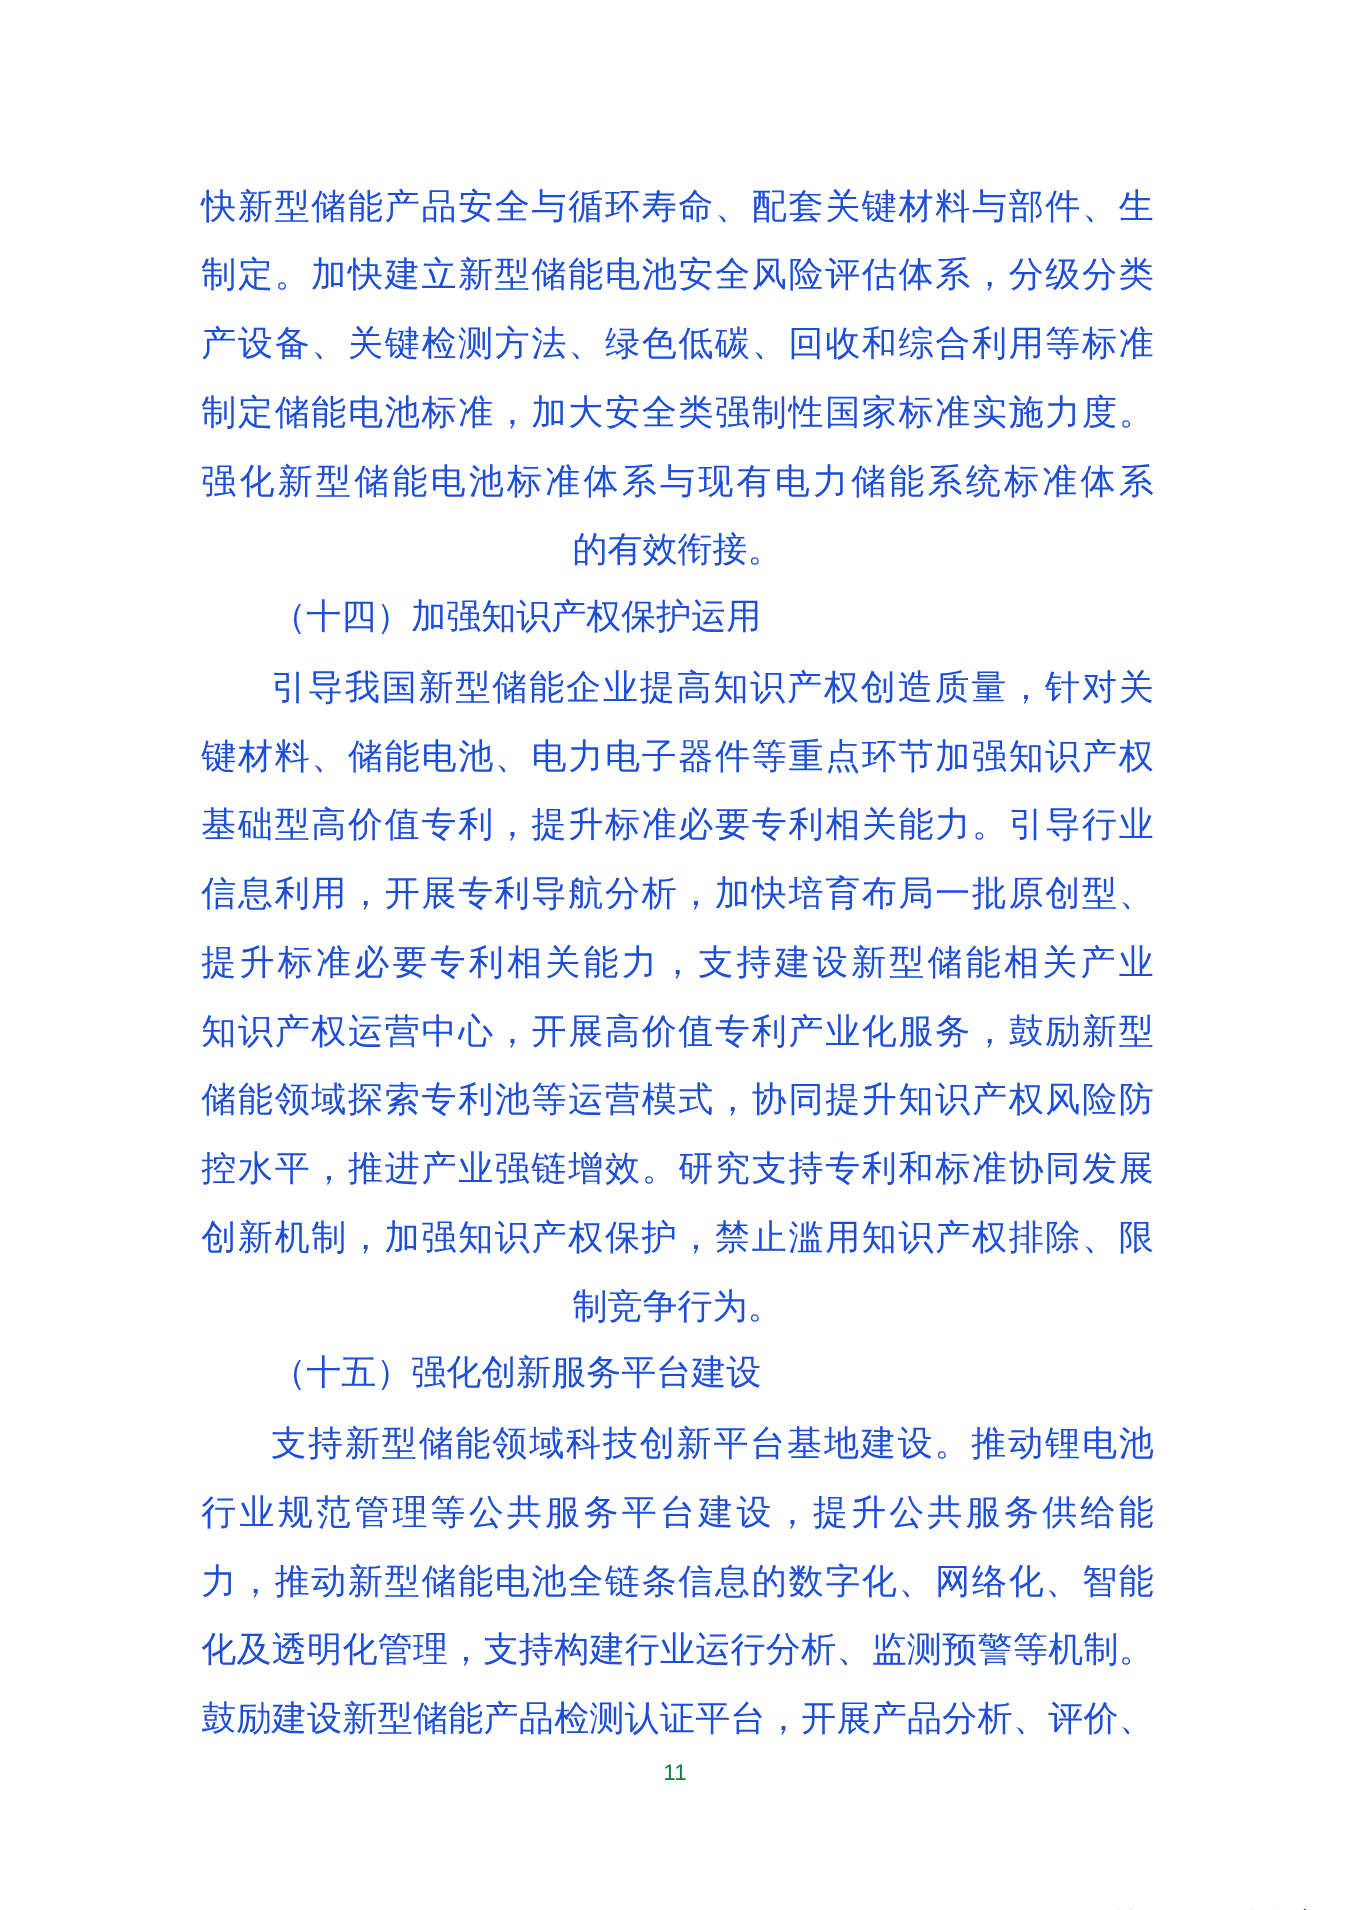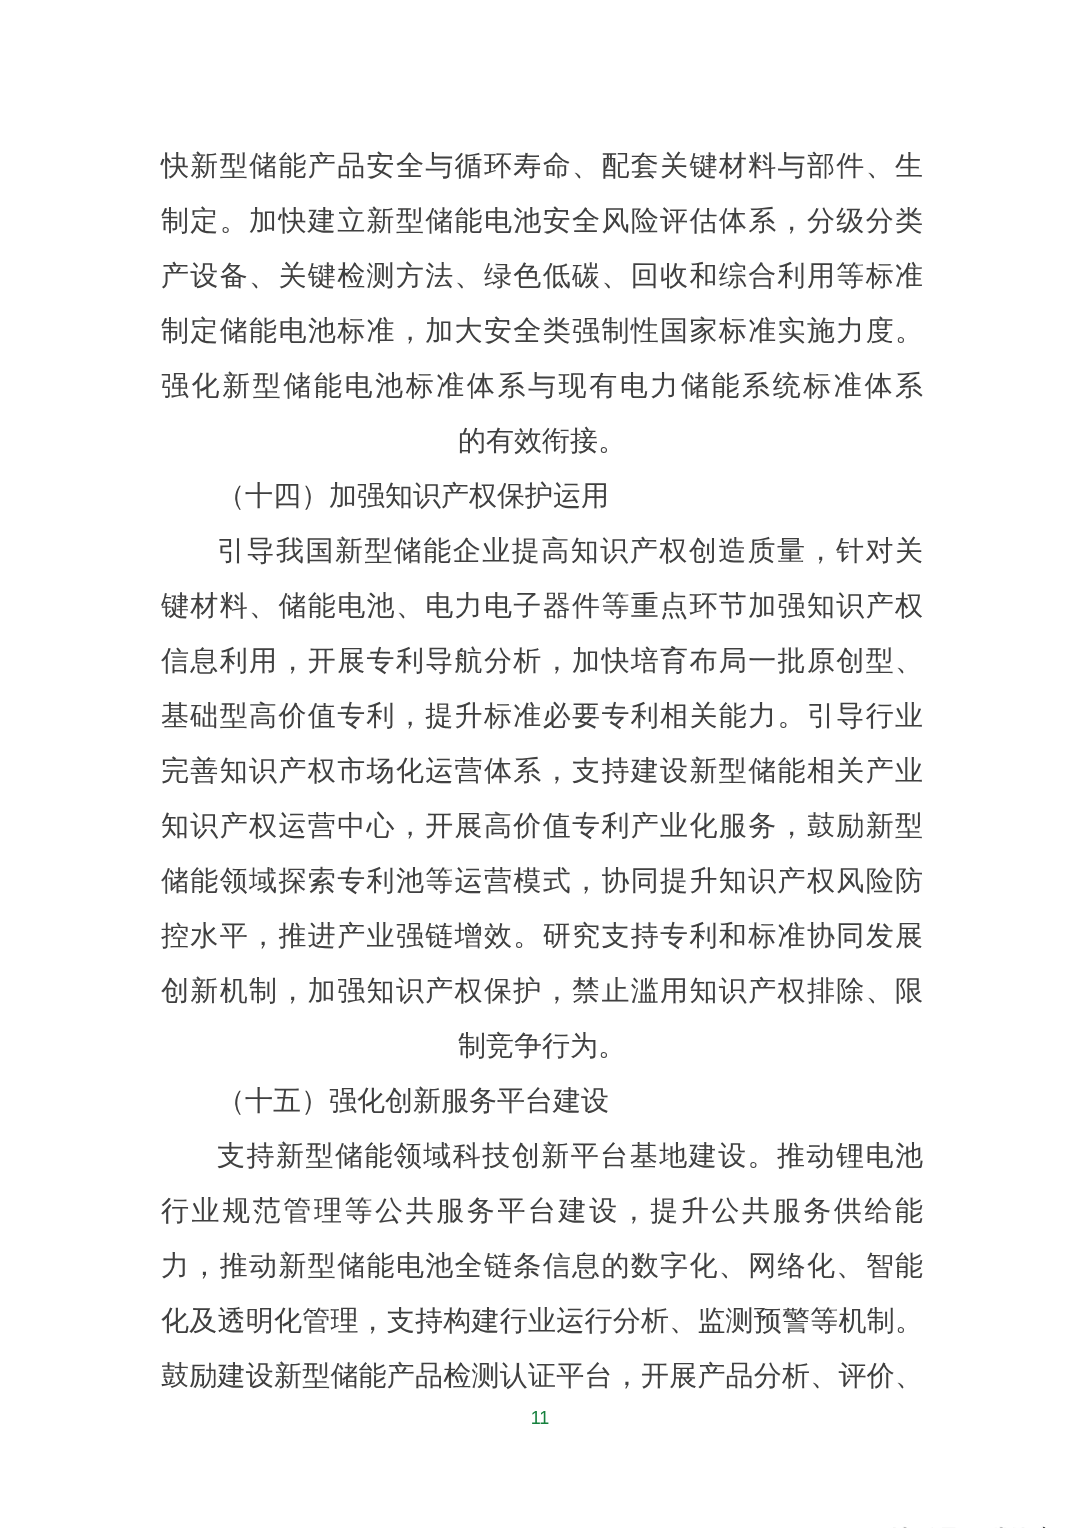--- a/index.html
+++ b/index.html
@@ -13,21 +13,21 @@
     background: #ffffff;
     margin: 0 auto;
     overflow: hidden;
   }
 
   .text-block {
     position: absolute;
     left: 161px;
     top: 138px;
     width: 762px;
-    color: #404040;
+    color: #1d4ed8;
     font-size: 28px;
     line-height: 55px;
     letter-spacing: 0;
   }
 
   .ln {
     height: 55px;
     white-space: nowrap;
   }
   
@@ -36,21 +36,21 @@
     text-align: justify;
     text-align-last: justify;
     text-justify: inter-character;
   }
   
   .ln.left { text-align: center; }
   
   .ln.heading {
     text-indent: 2em;
     text-align: left;
-    font-family: Liberation Sans, sans-serif;
+    font-family: Liberation Mono, monospace;
   }
   
   .ln.indent-j {
     white-space: normal;
     text-indent: 2em;
     text-align: justify;
     text-align-last: justify;
     text-justify: inter-character;
   }
 
@@ -89,23 +89,23 @@
   <main class="text-block">
     <p class="ln j">快新型储能产品安全与循环寿命、配套关键材料与部件、生</p>
     <p class="ln j">制定。加快建立新型储能电池安全风险评估体系，分级分类</p>
     <p class="ln j">产设备、关键检测方法、绿色低碳、回收和综合利用等标准</p>
     <p class="ln j">制定储能电池标准，加大安全类强制性国家标准实施力度。</p>
     <p class="ln j">强化新型储能电池标准体系与现有电力储能系统标准体系</p>
     <p class="ln left">的有效衔接。</p>
     <p class="ln heading">（十四）加强知识产权保护运用</p>
     <p class="ln indent-j">引导我国新型储能企业提高知识产权创造质量，针对关</p>
     <p class="ln j">键材料、储能电池、电力电子器件等重点环节加强知识产权</p>
+    <p class="ln j">基础型高价值专利，提升标准必要专利相关能力。引导行业</p>
     <p class="ln j">信息利用，开展专利导航分析，加快培育布局一批原创型、</p>
-    <p class="ln j">基础型高价值专利，提升标准必要专利相关能力。引导行业</p>
-    <p class="ln j">完善知识产权市场化运营体系，支持建设新型储能相关产业</p>
+    <p class="ln j">提升标准必要专利相关能力，支持建设新型储能相关产业</p>
     <p class="ln j">知识产权运营中心，开展高价值专利产业化服务，鼓励新型</p>
     <p class="ln j">储能领域探索专利池等运营模式，协同提升知识产权风险防</p>
     <p class="ln j">控水平，推进产业强链增效。研究支持专利和标准协同发展</p>
     <p class="ln j">创新机制，加强知识产权保护，禁止滥用知识产权排除、限</p>
     <p class="ln left">制竞争行为。</p>
     <p class="ln heading">（十五）强化创新服务平台建设</p>
     <p class="ln indent-j">支持新型储能领域科技创新平台基地建设。推动锂电池</p>
     <p class="ln j">行业规范管理等公共服务平台建设，提升公共服务供给能</p>
     <p class="ln j">力，推动新型储能电池全链条信息的数字化、网络化、智能</p>
     <p class="ln j">化及透明化管理，支持构建行业运行分析、监测预警等机制。</p>

